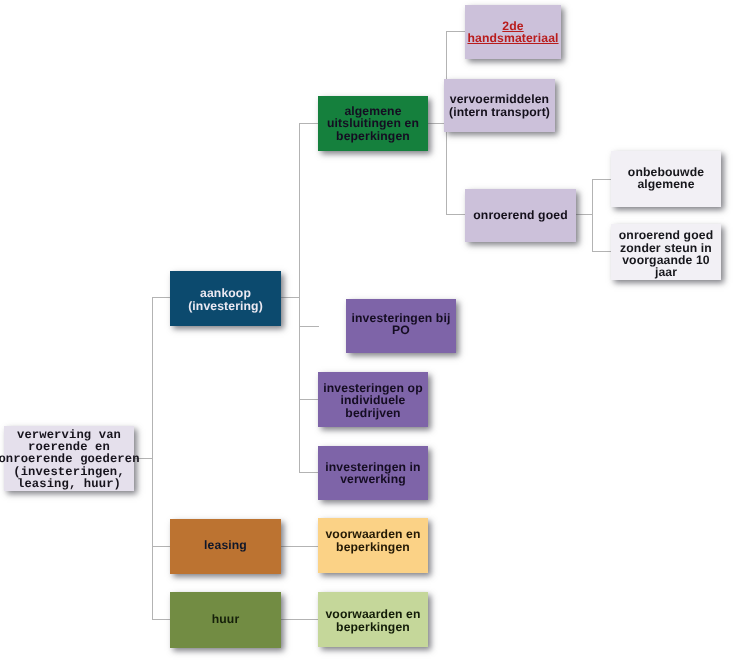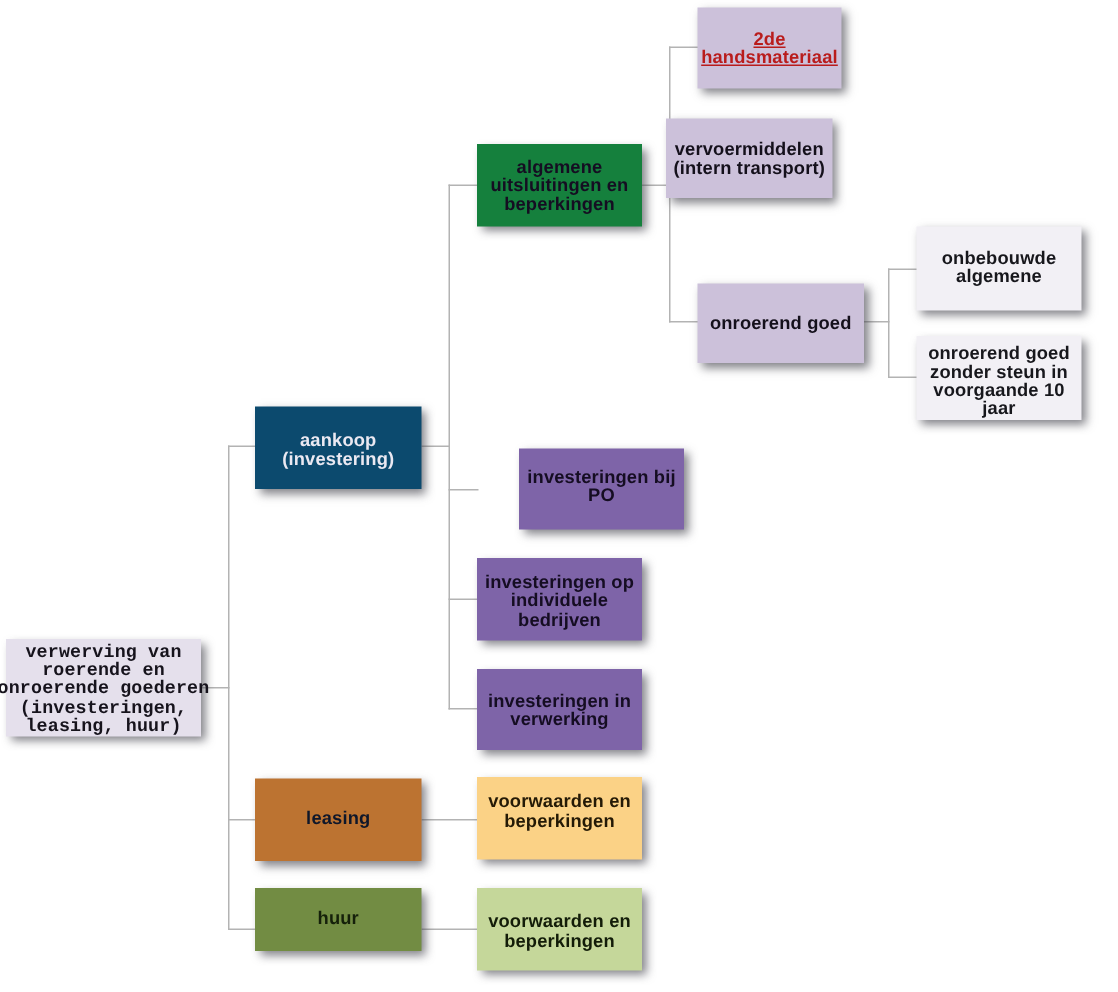--- a/index.html
+++ b/index.html
@@ -75,21 +75,21 @@
 (investeringen,
 leasing, huur)</span>
     </div>
     <div class="node" style="left:170px;top:271px;width:111px;height:55px;background:#0c4a6e;color:#ebe9f2;">
       <span class="node-label" style="top:1px;">aankoop
 (investering)</span>
     </div>
     <div class="node" style="left:170px;top:519px;width:111px;height:55px;background:#BC7331;color:#0f172a;">
       <span class="node-label" style="top:-1px;">leasing</span>
     </div>
-    <div class="node" style="left:170px;top:592px;width:111px;height:42px;background:#728C43;color:#15200a;">
+    <div class="node" style="left:170px;top:592px;width:111px;height:56px;background:#728C43;color:#15200a;">
       <span class="node-label" style="top:-1px;">huur</span>
     </div>
     <div class="node" style="left:318px;top:96px;width:110px;height:55px;background:#15803d;color:#150d22;">
       <span class="node-label" style="top:0px;">algemene
 uitsluitingen en
 beperkingen</span>
     </div>
     <div class="node" style="left:318px;top:299px;width:110px;height:54px;background:#7E64A8;color:#150d22;margin-left:28px;">
       <span class="node-label" style="top:-2px;">investeringen bij
 PO</span>

